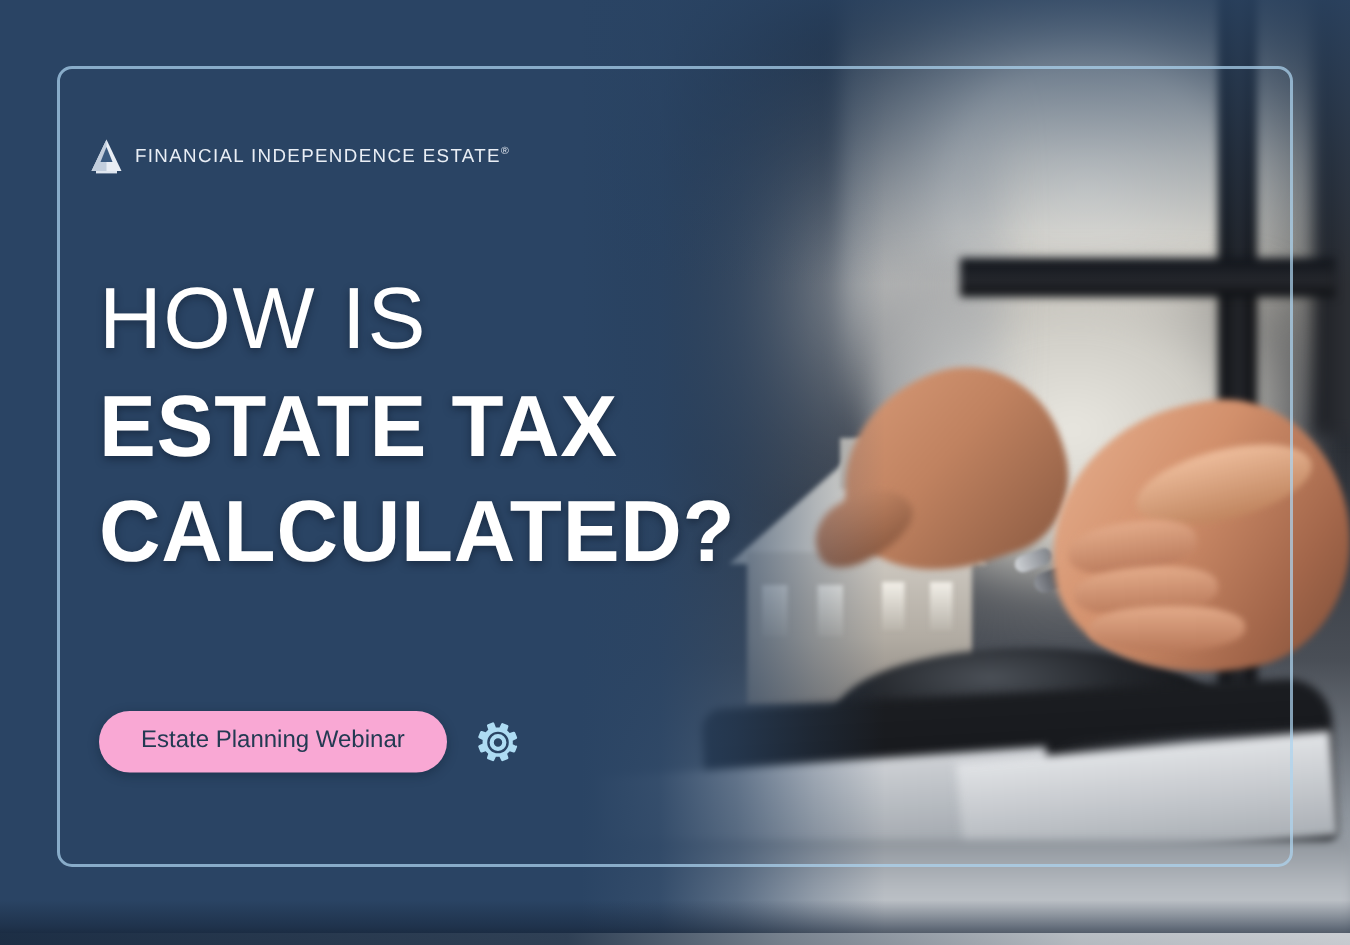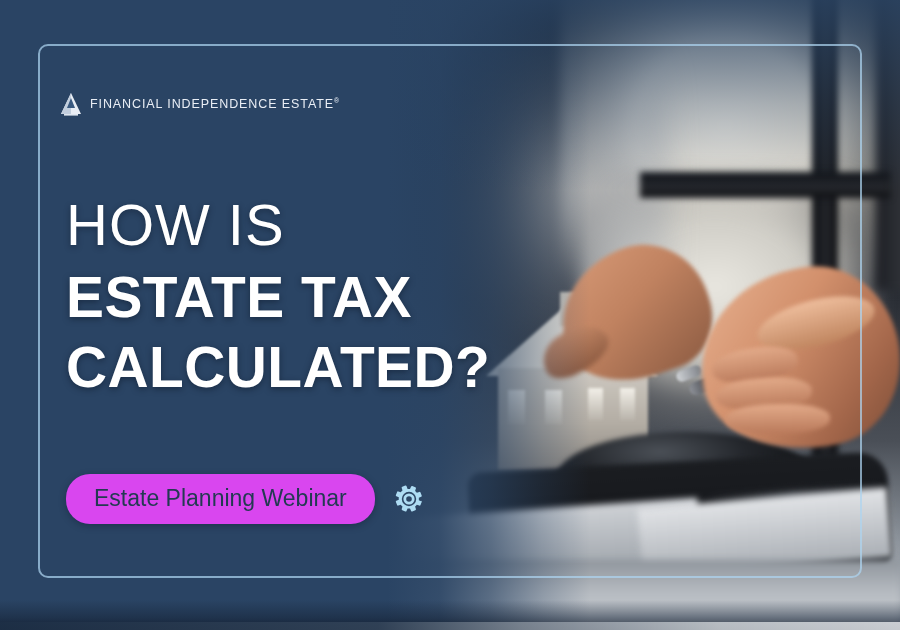--- a/index.html
+++ b/index.html
@@ -319,21 +319,21 @@
     font-weight: 400;
     white-space: nowrap;
   }
   .logo-reg {
     font-size: 7px;
     vertical-align: super;
     letter-spacing: 0;
   }
 
   
-  .headline { position: absolute; left: 66px; top: 182px; margin-top: 12px; }
+  .headline { position: absolute; left: 66px; top: 182px; }
   .h-line1 {
     color: #ffffff;
     font-size: 58px;
     font-weight: 300;
     letter-spacing: 1px;
     line-height: 62px;
     text-shadow: 0 2px 6px rgba(10,20,35,0.45);
   }
   .h-line2, .h-line3 {
     color: #ffffff;
@@ -349,23 +349,23 @@
 
   
   .cta-row {
     position: absolute;
     left: 66px; top: 474px;
     display: flex;
     align-items: center;
     gap: 18px;
   }
   .pill {
-    background: #d946ef;
+    background: #f9a8d4;
     color: #233a52;
-    font-size: 23px;
+    font-size: 16px;
     font-weight: 400;
     padding: 11px 28px 12px 28px;
     border-radius: 24px;
     white-space: nowrap;
     box-shadow: 0 2px 7px rgba(10,22,38,0.35);
   }
   .gear { width: 32px; height: 32px; display: block; }
 </style>
 </head>
 <body>

